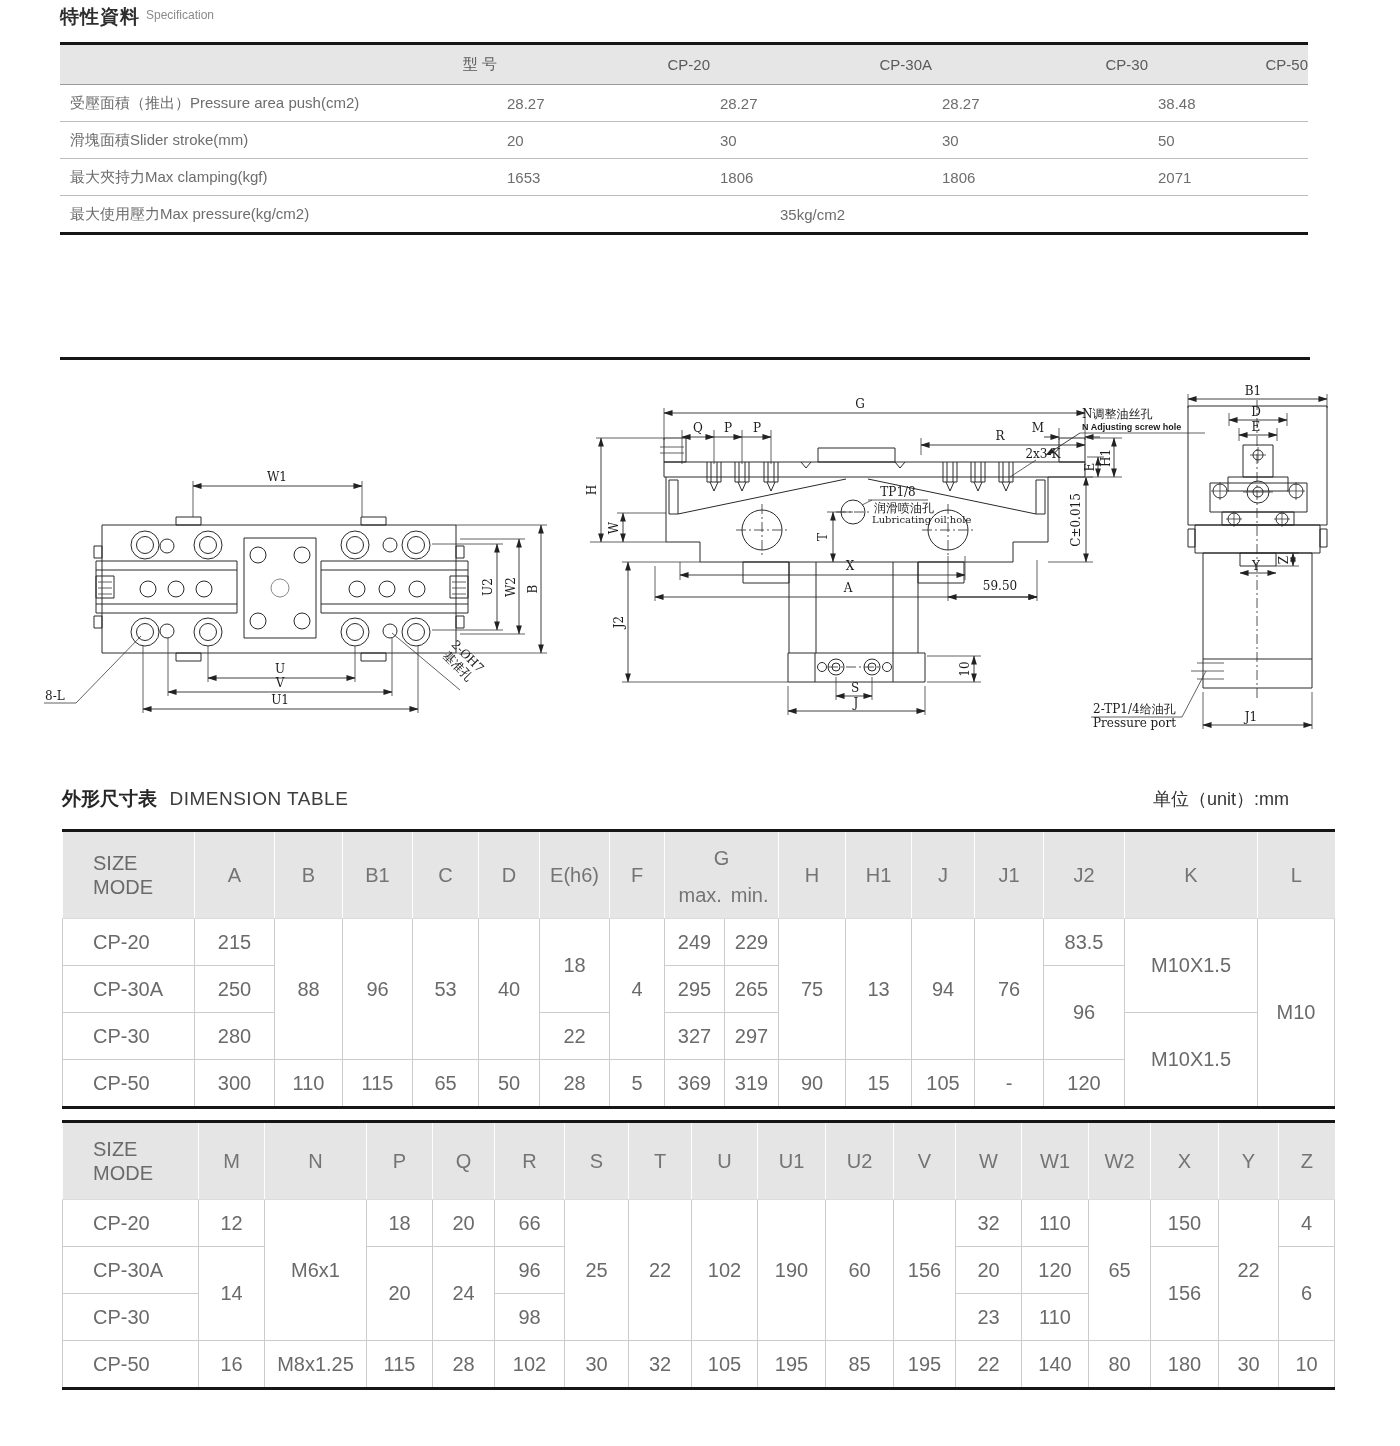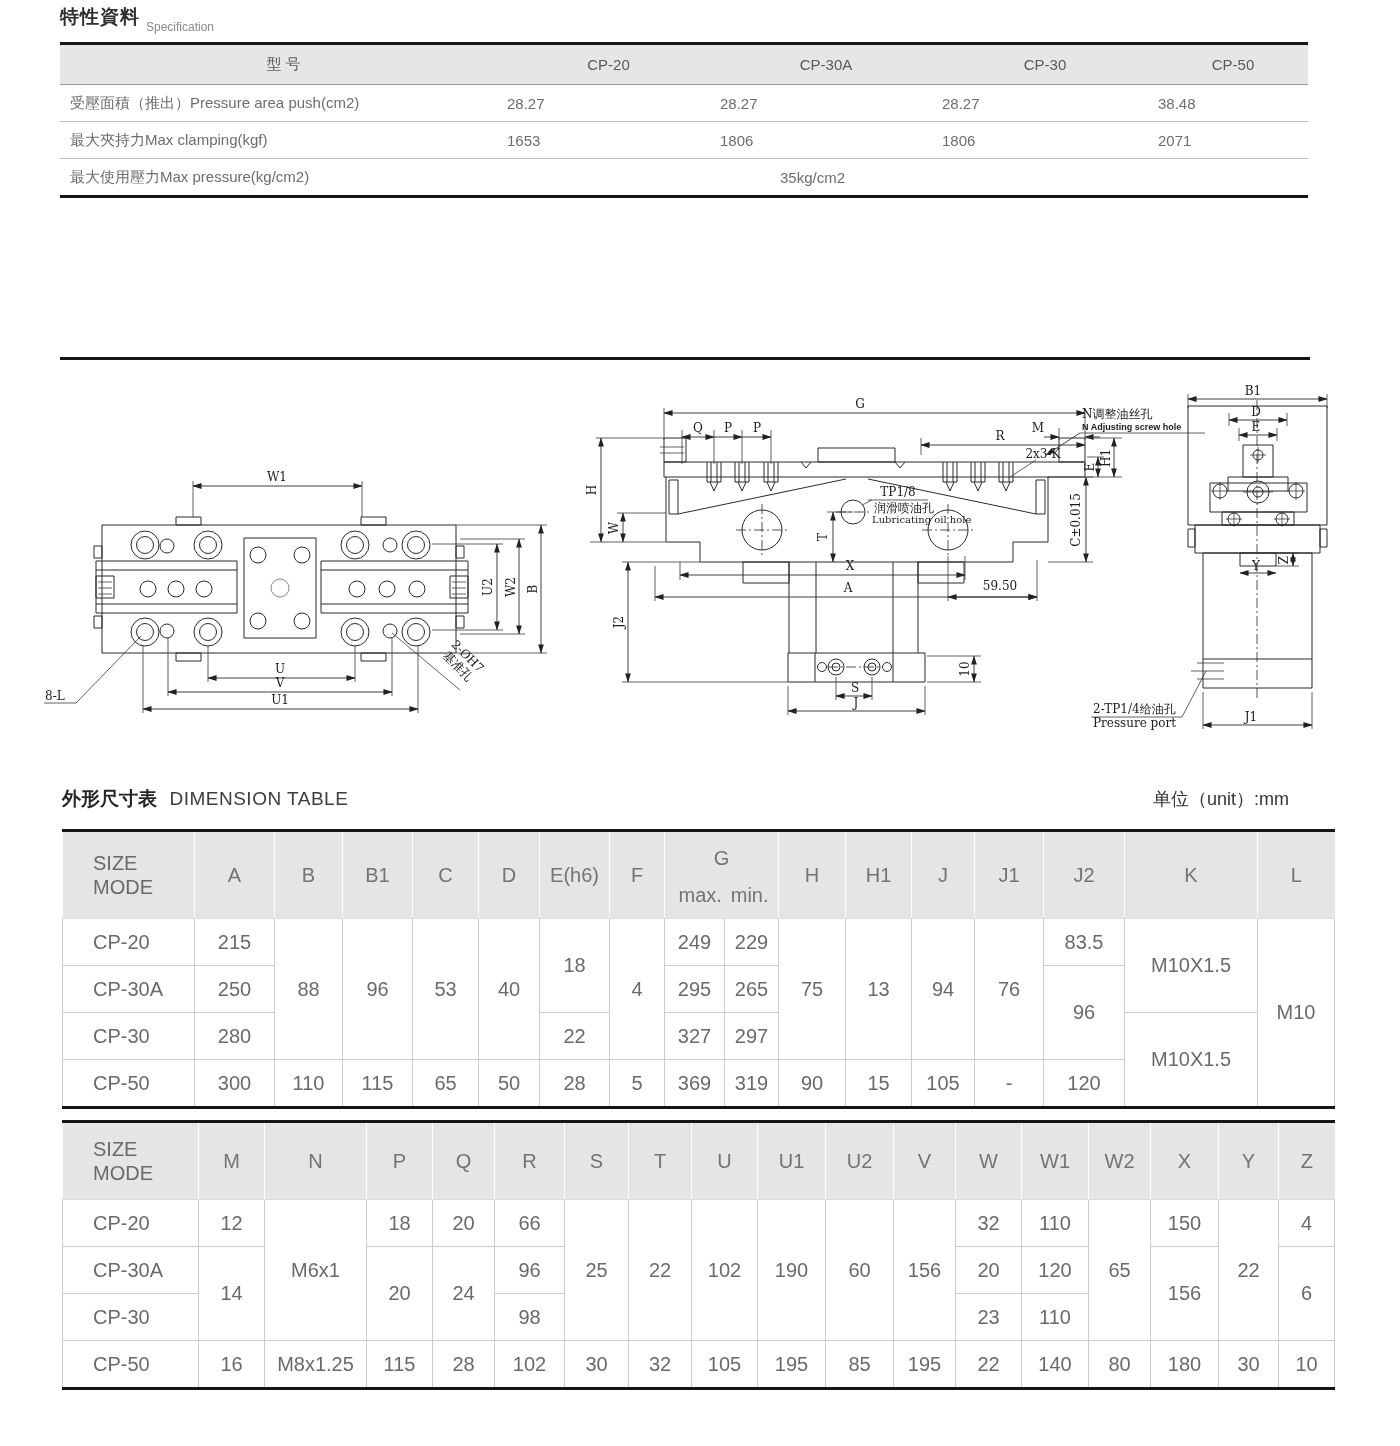--- a/index.html
+++ b/index.html
@@ -2,26 +2,26 @@
 <html><head>
 <meta charset="utf-8">
 <style>
   html,body{margin:0;padding:0;background:#ffffff;}
   body{width:1400px;height:1446px;position:relative;font-family:"Liberation Sans",sans-serif;color:#555;}
   .abs{position:absolute;}
 
   
   .spec-title{left:60px;top:4px;display:flex;align-items:flex-start;gap:6px;}
   .spec-title .zh{font-size:19px;font-weight:bold;color:#2e2e2e;letter-spacing:1px;}
-  .spec-title .en{font-size:12px;color:#8a8a8a;margin-top:16px;}
+  .spec-title .en{font-size:12px;color:#8a8a8a;margin-top:4px;}
 
   
   table{border-collapse:collapse;table-layout:fixed;}
   .spec-table{left:60px;top:42px;width:1248px;font-size:15px;}
-  .spec-table th{background:#e6e6e6;font-weight:normal;color:#5a5a5a;text-align:center;height:39px;
+  .spec-table th{background:#e6e6e6;font-weight:normal;color:#5a5a5a;text-align:right;height:39px;
                  border-top:3px solid #161616;border-bottom:1px solid #9a9a9a;padding:0 0 0 10px;}
   .spec-table td{height:36px;border-bottom:1px solid #bdbdbd;color:#6d6d6d;padding:0 0 0 10px;}
   .spec-table tr.last td{border-bottom:3px solid #161616;}
   .spec-table td.span{text-align:center;padding-right:190px;}
 
   .sep{left:60px;top:357px;width:1250px;height:3px;background:#161616;}
 
   
   .dim-head{left:62px;top:786px;width:1272px;display:flex;justify-content:space-between;align-items:baseline;}
   .dim-head .l .zh{font-size:19px;font-weight:bold;color:#262626;}
@@ -76,20 +76,27 @@
     <th>CP-30A</th>
     <th>CP-30</th>
     <th>CP-50</th>
   </tr>
   <tr>
     <td>受壓面積（推出）Pressure area push(cm2)</td>
     <td>28.27</td>
     <td>28.27</td>
     <td>28.27</td>
     <td>38.48</td>
+  </tr>
+  <tr>
+    <td>滑塊面積Slider stroke(mm)</td>
+    <td>20</td>
+    <td>30</td>
+    <td>30</td>
+    <td>50</td>
   </tr>
   <tr>
     <td>最大夾持力Max clamping(kgf)</td>
     <td>1653</td>
     <td>1806</td>
     <td>1806</td>
     <td>2071</td>
   </tr>
   <tr class="last">
     <td>最大使用壓力Max pressure(kg/cm2)</td>

